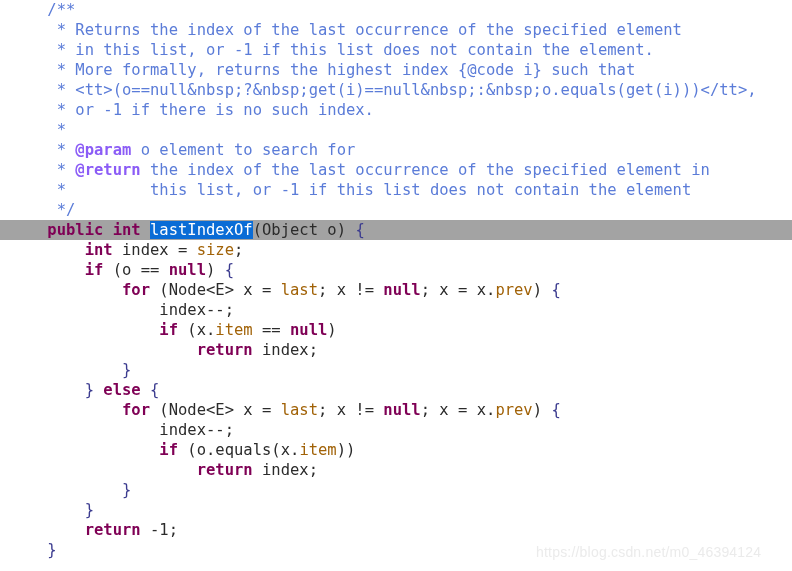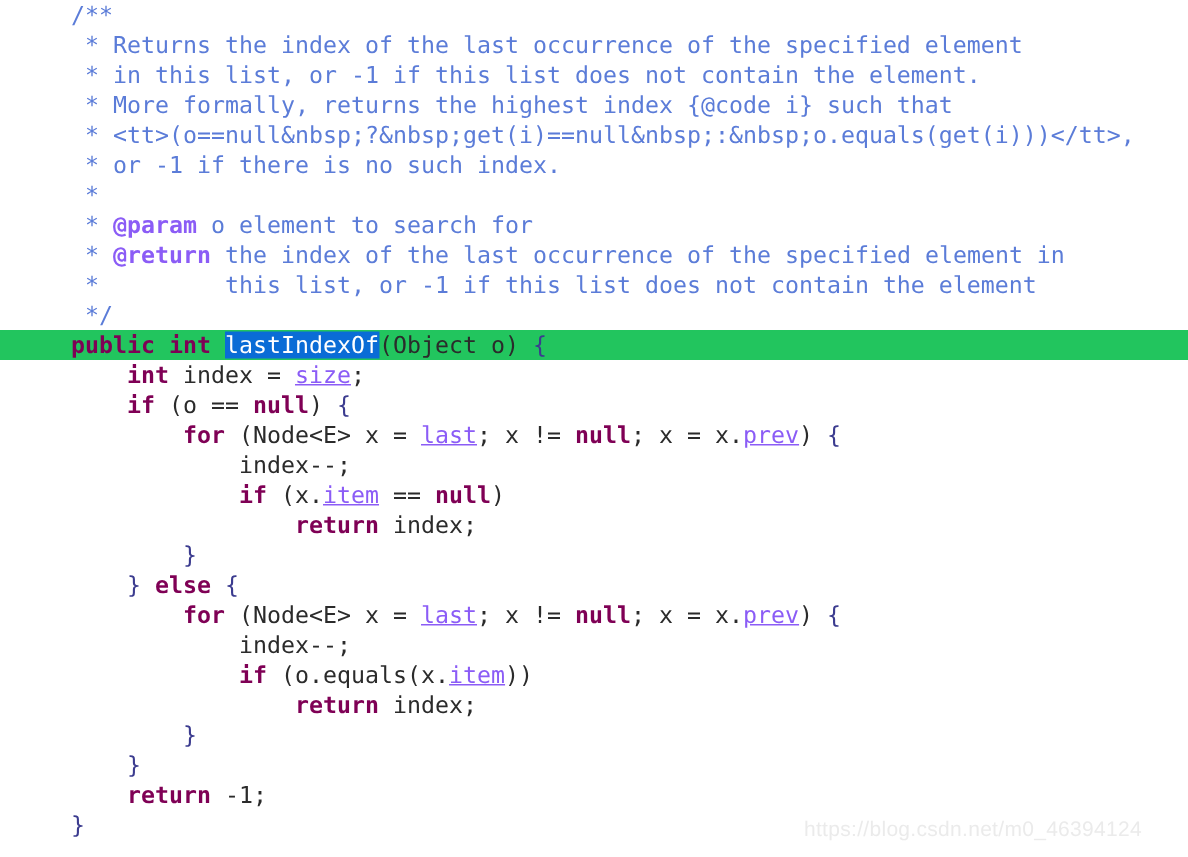--- a/index.html
+++ b/index.html
@@ -36,29 +36,29 @@
   .line {
     height: 20px;
     padding-left: 10px;
     box-sizing: border-box;
     white-space: pre;
     color: #2b2b2b;
   }
 
   
   .line.current {
-    background: #22c55e;
+    background: #a3a3a3;
   }
 
   
   .cmt      { color: #5b7cd8; }          
   .cmt-tag  { color: #8b5cf6; font-weight: bold; }  
   .kw       { color: #7f0055; font-weight: bold; }  
   .id       { color: #2b2b2b; }                     
-  .fld      { color: #8b5cf6; text-decoration: underline; }                     
+  .fld      { color: #a16207; }                     
   .pun      { color: #2b2b2b; }                     
   .brace    { color: #3b3b8f; }                     
   .sel      { background: #0a6cd6; color: #ffffff; }
 
   .watermark {
     position: absolute;
     left: 536px;
     top: 544px;
     font-family: "Liberation Sans", sans-serif;
     font-size: 14px;

